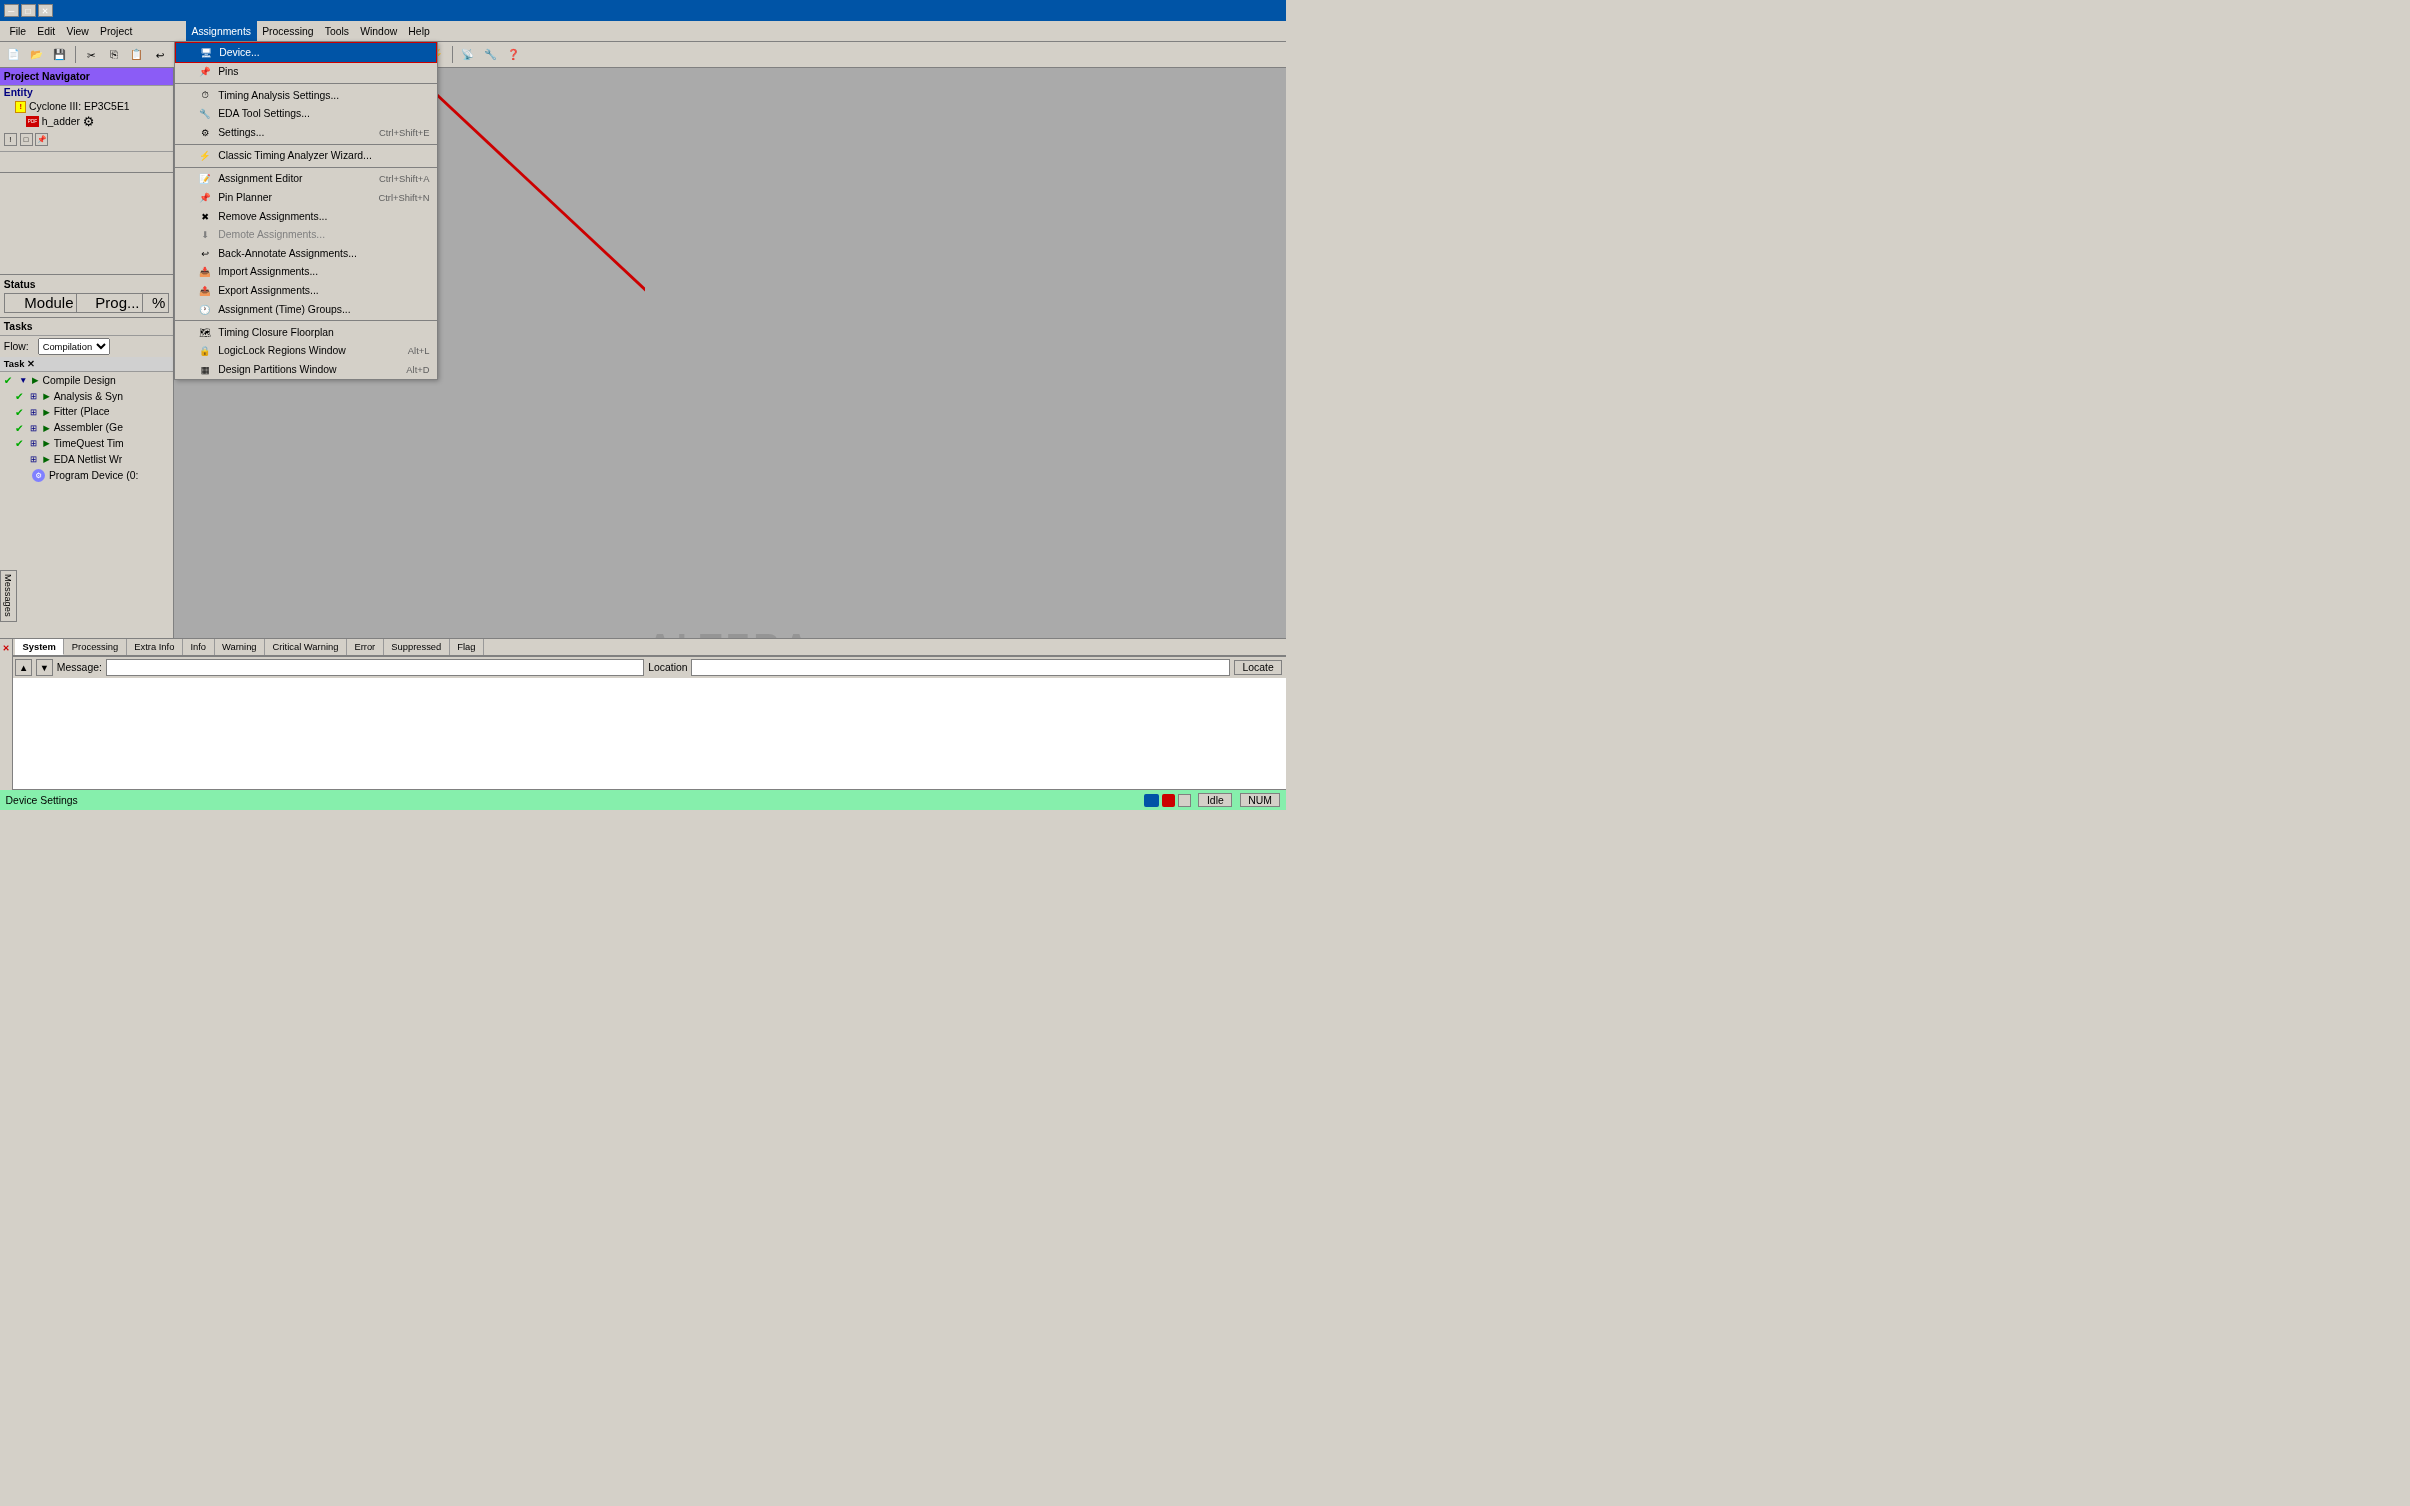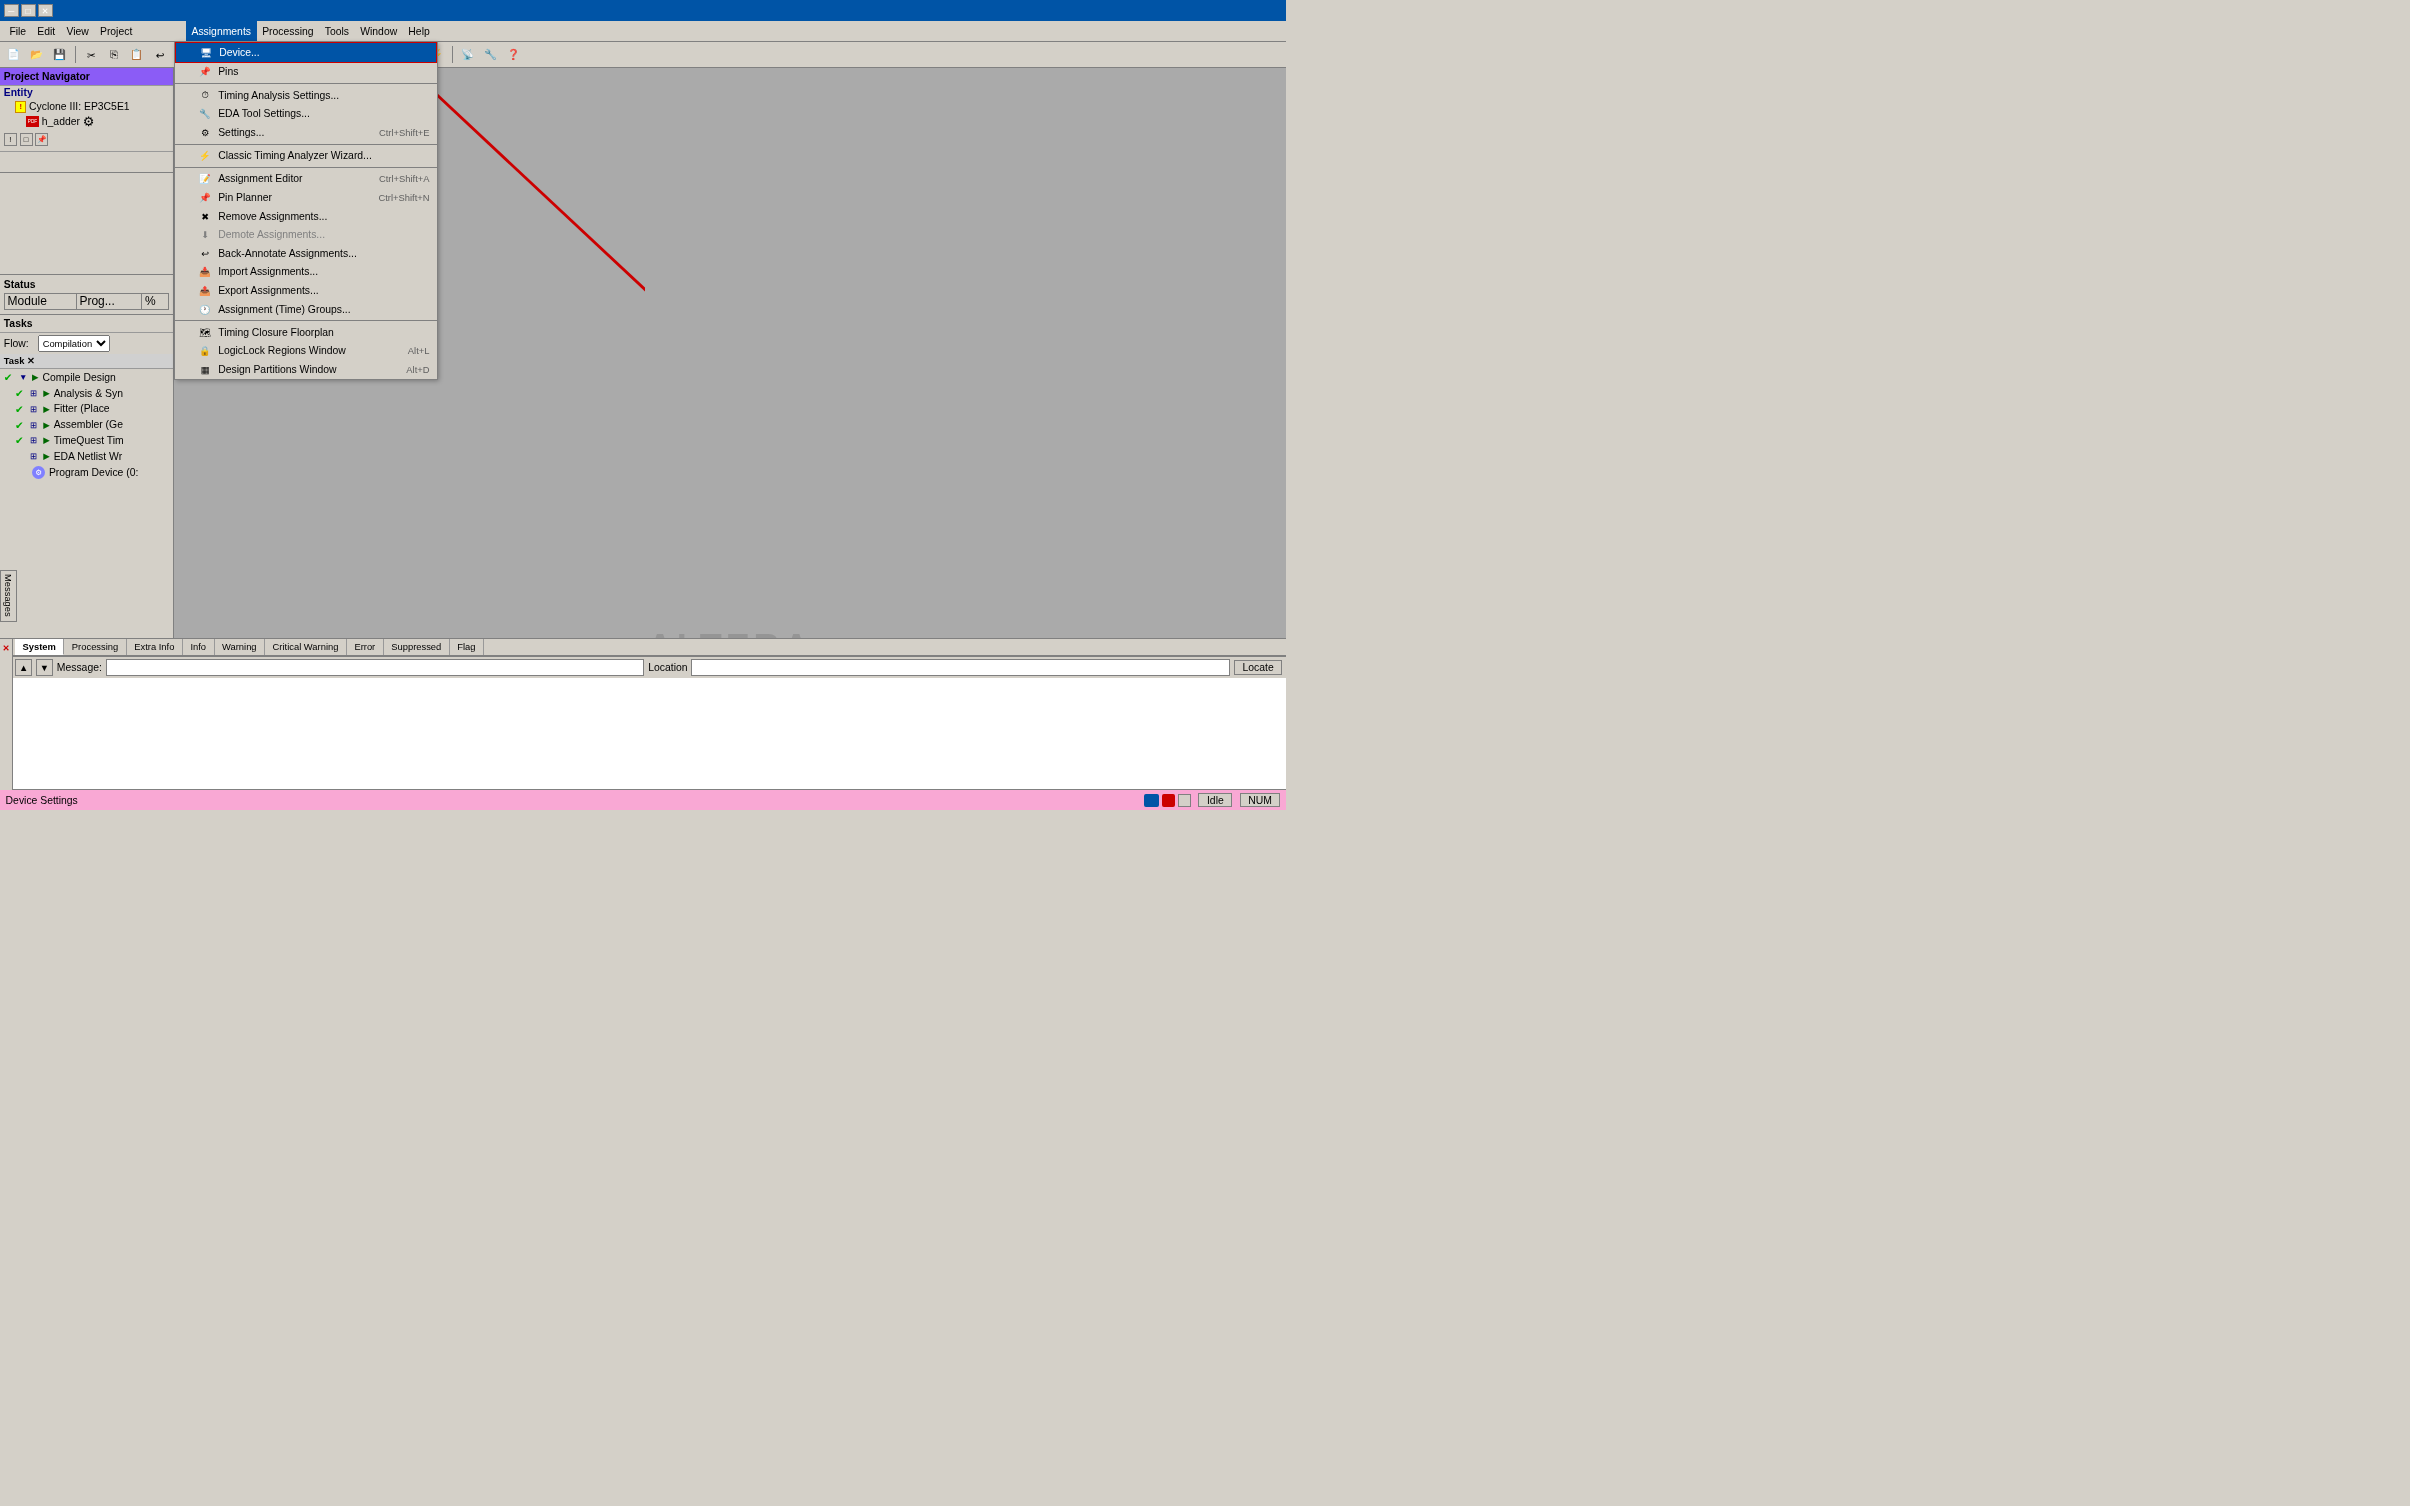--- a/index.html
+++ b/index.html
@@ -145,23 +145,24 @@
     #status-area {
       padding: 3.8px;
       border-bottom: 0.9px solid #808080;
     }
     .status-title {
       font-weight: bold;
       font-size: 10.4px;
       margin-bottom: 2.8px;
     }
     .status-table {
-      font-size: 12px;
+      font-size: 15px;
       border-collapse: collapse;
       width: 100%;
+      text-align: right;
     }
     .status-table td {
       border: 0.9px solid #808080;
       padding: 0.9px 2.8px;
     }
 
     
     #tasks-area {
       flex: 1;
       overflow: hidden;
@@ -767,21 +768,21 @@
     <div class="msg-nav-btn">▼</div>
     <span class="msg-label">Message:</span>
     <input class="msg-input" type="text" value="" style="">
     <span class="msg-label">Location</span>
     <input class="msg-input location-input" type="text" value="" style="">
     <button class="locate-btn">Locate</button>
   </div>
 
 </div>
 
-<div id="status-bar" style="position:absolute; bottom:0; left:0; right:0; height:21px; background:#f9a8d4; border-top:0.9px solid #808080; display:flex; align-items:center; padding:0 5.6px; font-size:10.4px; gap:7.5px;">
+<div id="status-bar" style="position:absolute; bottom:0; left:0; right:0; height:21px; background:#86efac; border-top:0.9px solid #808080; display:flex; align-items:center; padding:0 5.6px; font-size:10.4px; gap:7.5px;">
   <span>Device Settings</span>
   <div style="flex:1;"></div>
   <div style="display:flex; gap:2.8px; align-items:center;">
     <div style="width:15px;height:13px;background:#0054a6;border-radius:1.9px;"></div>
     <div style="width:13px;height:13px;background:#cc0000;border-radius:1.9px;"></div>
     <div style="width:13px;height:13px;background:#d4d0c8;border:0.9px solid #808080;"></div>
   </div>
   <div class="status-indicator">Idle</div>
   <div class="status-indicator">NUM</div>
 </div>

